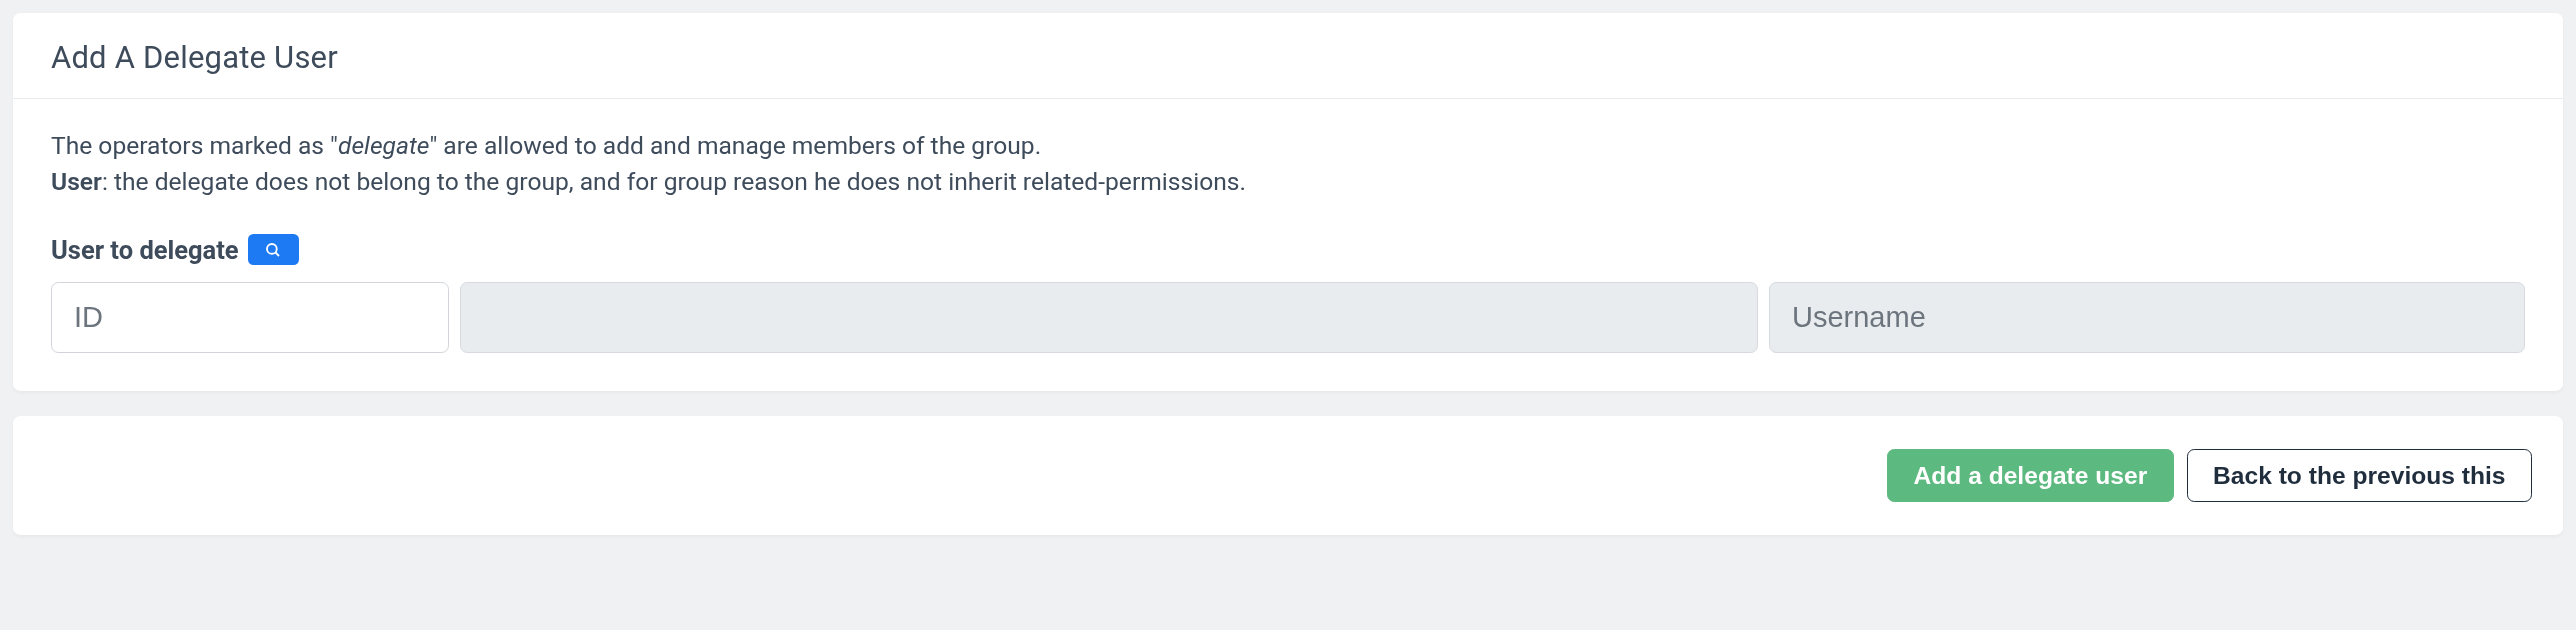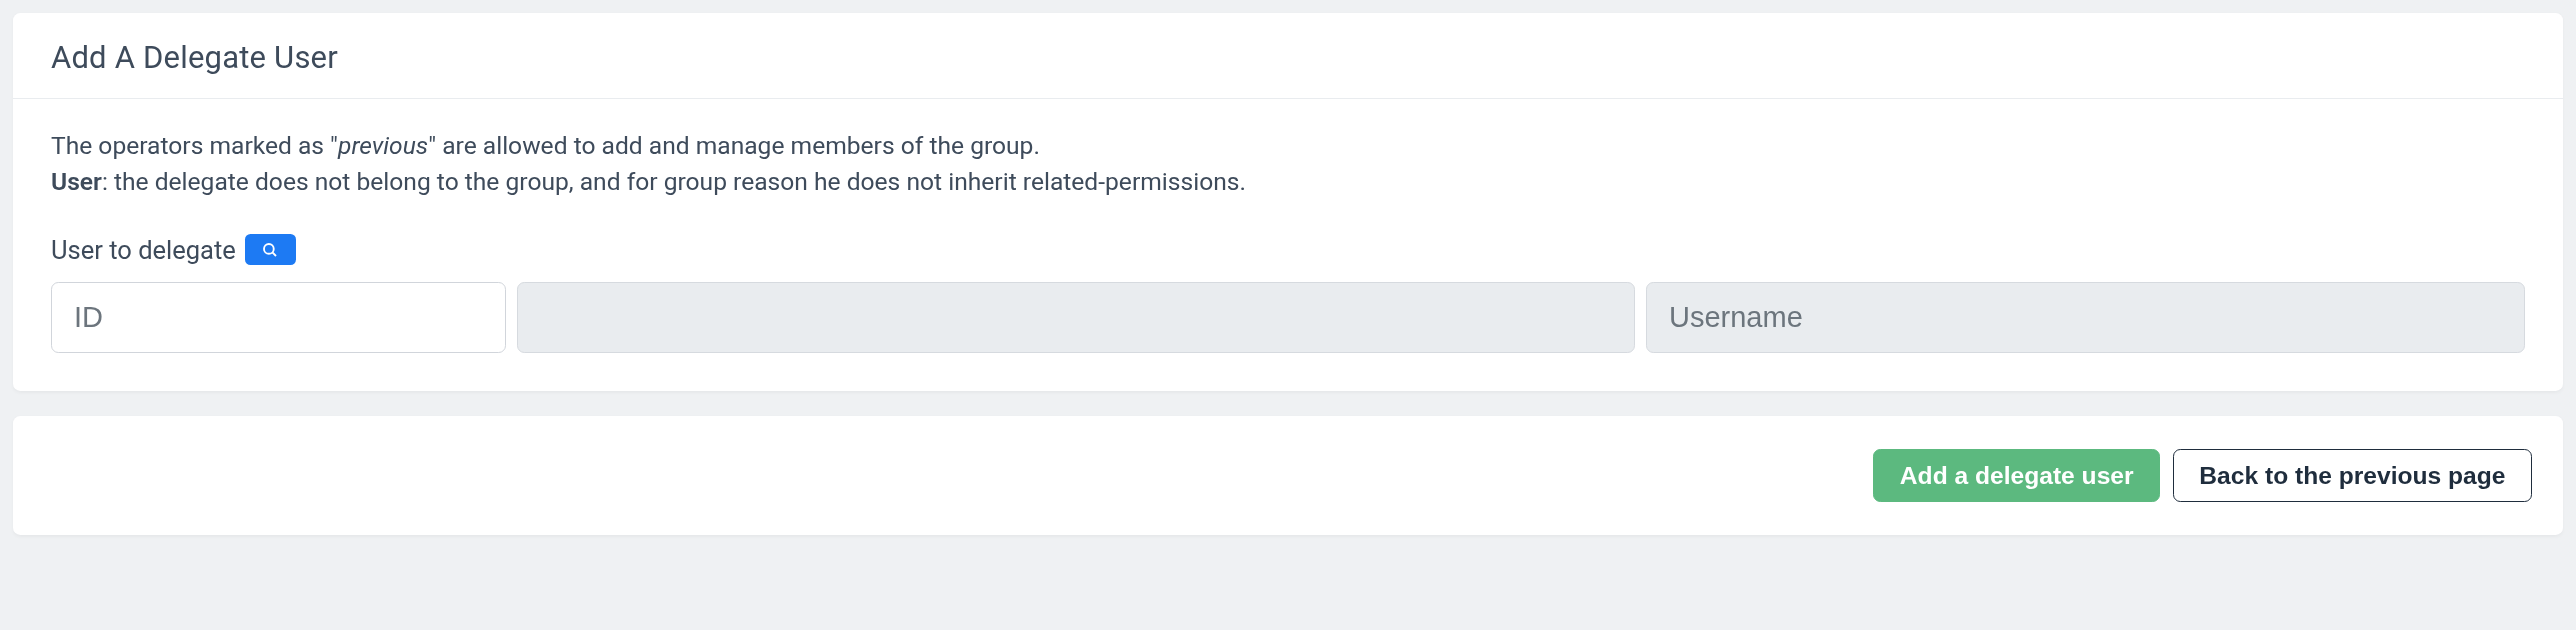--- a/index.html
+++ b/index.html
@@ -48,21 +48,21 @@
     font-weight: 600;
   }
   .field-label-row {
     display: flex;
     align-items: center;
     gap: 9px;
     margin-bottom: 16.4px;
   }
   .field-label {
     font-size: 25.5px;
-    font-weight: 400;
+    font-weight: 700;
     color: #3e4b5b;
   }
   .search-btn {
     background: #1a73e8;
     background: #2176ff;
     background: #1d7af3;
     background: #2684ff;
     background: #2e7cf6;
     background: #1d7af3;
     border: none;
@@ -94,29 +94,29 @@
     font-size: 29px;
     padding: 0 22px;
     outline: none;
     color: #3e4b5b;
     background: #fff;
   }
   .input-field::placeholder {
     color: #6c757d;
   }
   .input-id {
-    width: 455px;
+    width: 398px;
   }
   .input-mid {
     flex: 1;
     background: #e9ecef;
     border-color: #d6dadf;
   }
   .input-username {
-    width: 879px;
+    width: 756px;
     background: #e9ecef;
     border-color: #d6dadf;
   }
   .input-username::placeholder {
     color: #6c757d;
   }
   .action-card {
     background: #fff;
     border-radius: 7.3px;
     box-shadow: 0 1.8px 3.6px rgba(0,0,0,0.04);
@@ -154,21 +154,21 @@
 <body>
 
 <div class="page-wrap">
 
   <div class="card">
     <div class="card-header">
       <h1 class="card-title">Add A Delegate User</h1>
     </div>
     <div class="card-body">
       <p class="info-text">
-        <span>The operators marked as "</span><em>previous</em><span>" are allowed to add and manage members of the group.</span><br>
+        <span>The operators marked as "</span><em>delegate</em><span>" are allowed to add and manage members of the group.</span><br>
         <strong>User</strong><span>: the delegate does not belong to the group, and for group reason he does not inherit related-permissions.</span>
       </p>
 
       <div class="field-label-row">
         <span class="field-label">User to delegate</span>
         <button class="search-btn">
           <svg viewBox="0 0 24 24">
             <circle cx="10.5" cy="10.5" r="6.5"></circle>
             <line x1="20" y1="20" x2="15.2" y2="15.2"></line>
           </svg>
@@ -178,17 +178,17 @@
       <div class="input-row">
         <input type="text" class="input-field input-id" placeholder="ID" style="">
         <input type="text" class="input-field input-mid" disabled="" style="">
         <input type="text" class="input-field input-username" disabled="" placeholder="Username" style="">
       </div>
     </div>
   </div>
 
   <div class="action-card">
     <button class="btn btn-primary">Add a delegate user</button>
-    <button class="btn btn-secondary">Back to the previous page</button>
+    <button class="btn btn-secondary">Back to the previous this</button>
   </div>
 
 </div>
 
 
 </body></html>

